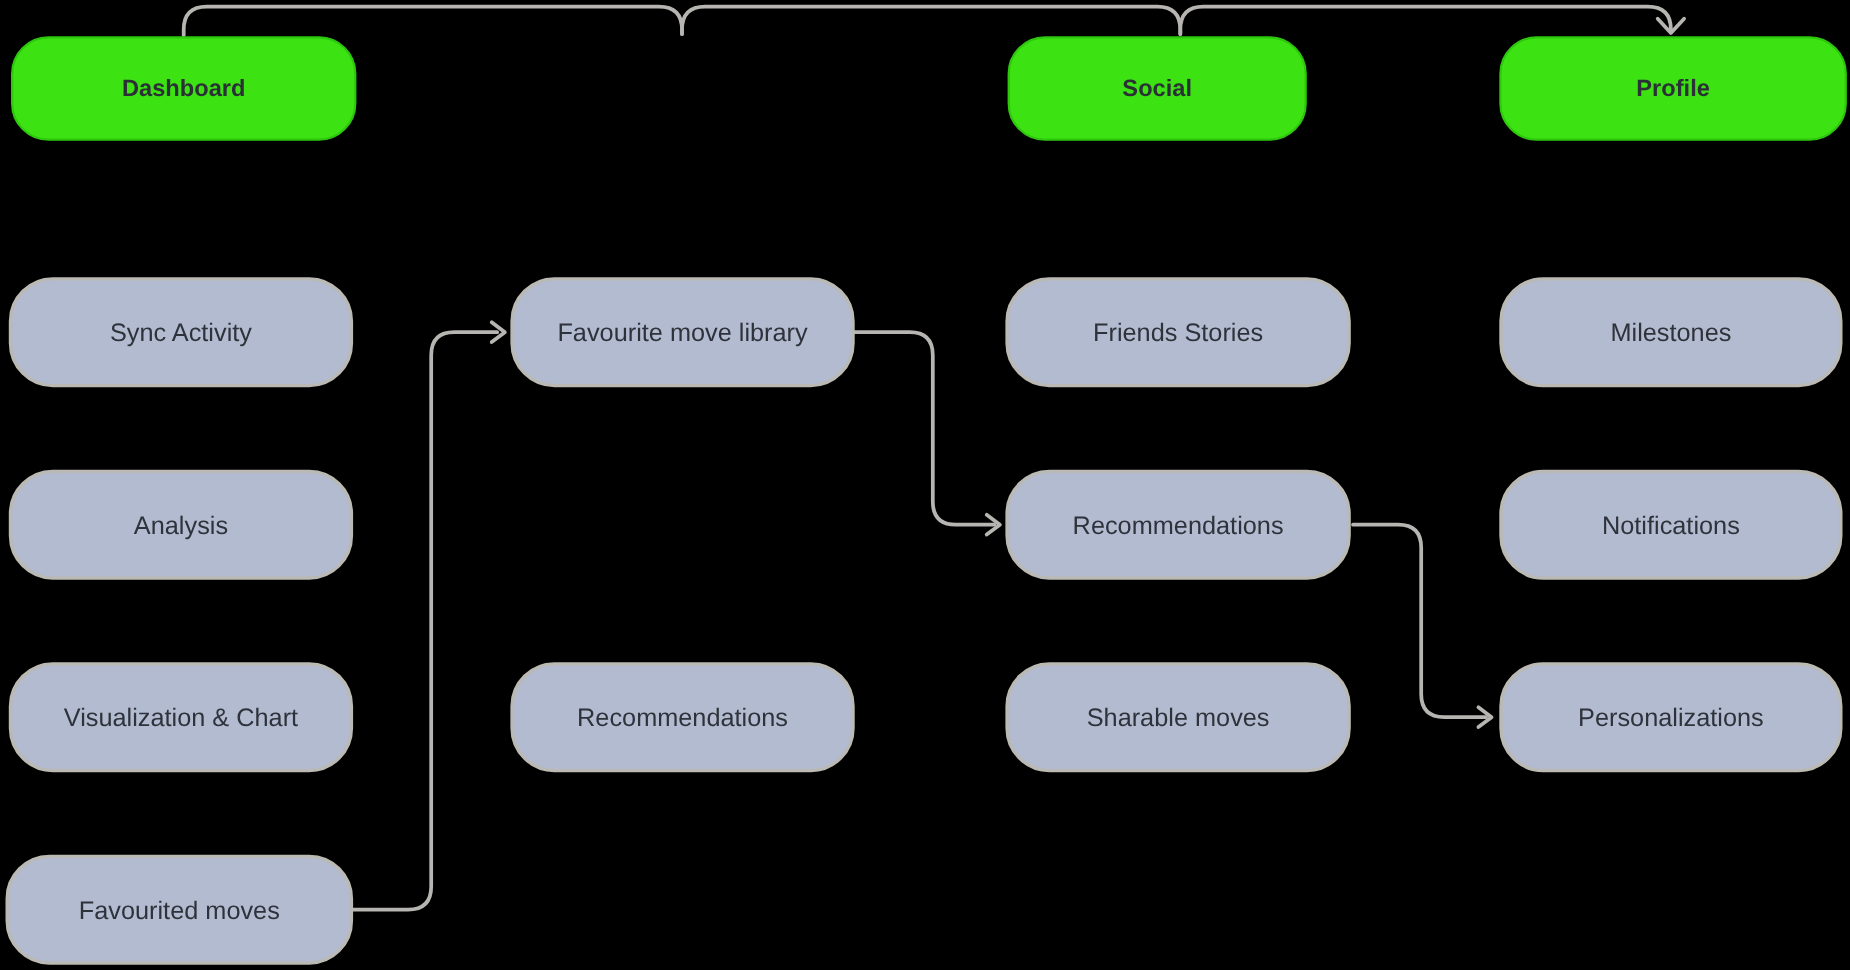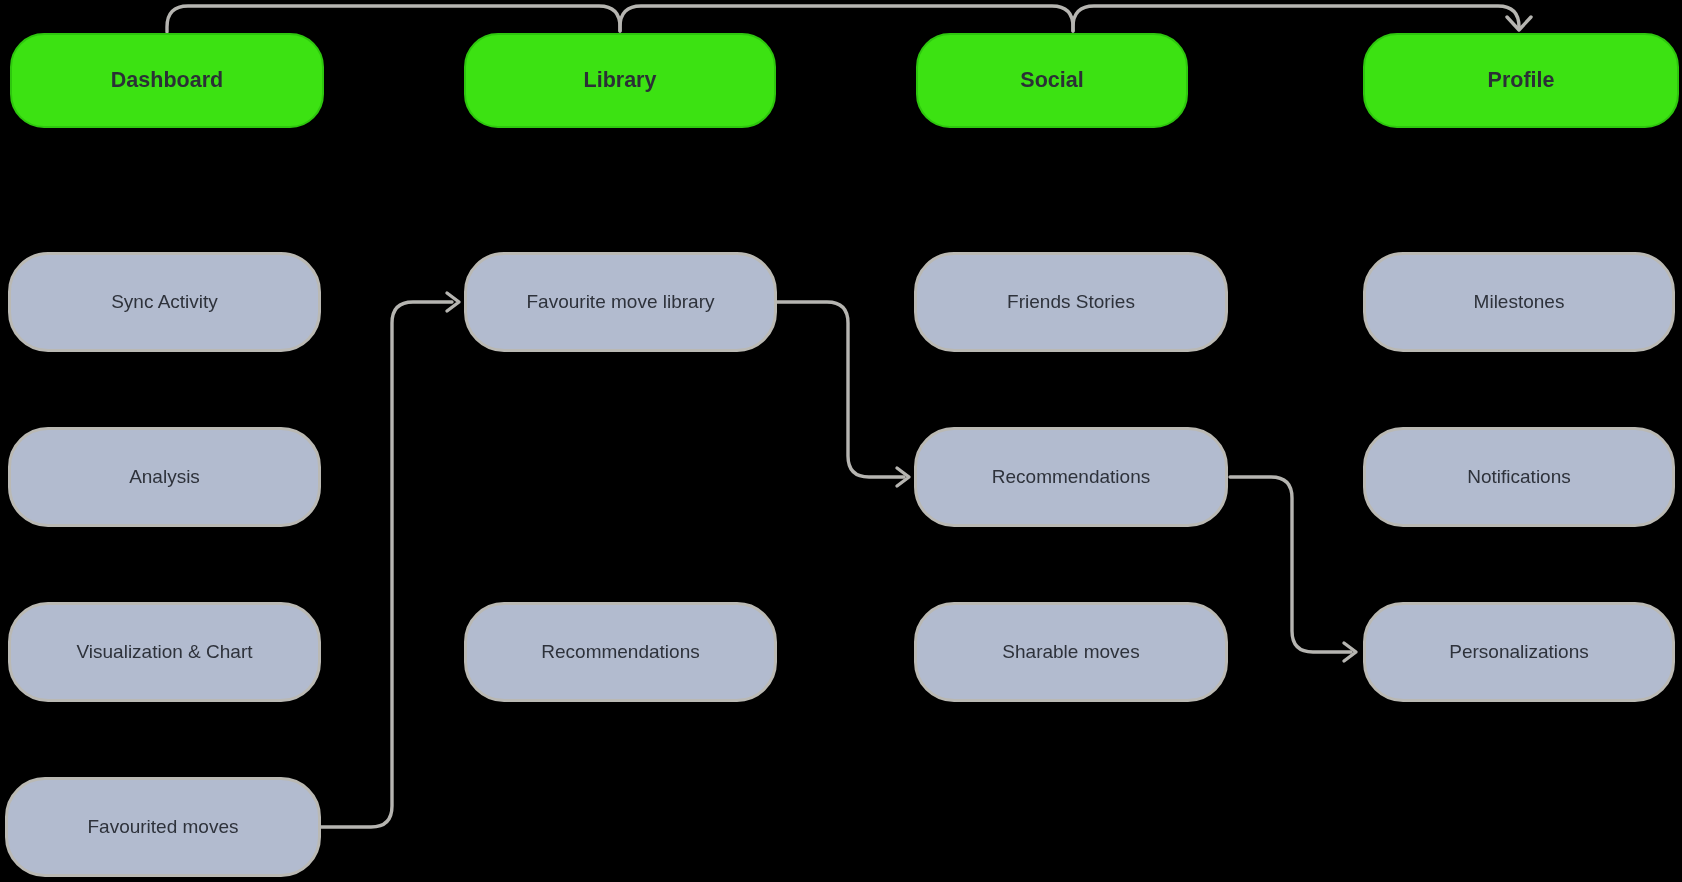--- a/index.html
+++ b/index.html
@@ -28,21 +28,21 @@
     font-weight:700;
     font-size:21.5px;
   }
   .node.gray{
     height:100px;
     background:#b2bbcf;
     border:3px solid #bab9b4;
     border-radius:40px;
     color:#2e323b;
     font-weight:400;
-    font-size:19px;
+    font-size:23px;
   }
 </style>
 </head>
 <body>
 
 <div class="canvas">
 
   <svg class="wires" viewBox="0 0 1682 882">
 
     <path d="M 167 32 L 167 27 Q 167 6 188 6 L 599 6 Q 620 6 620 27 L 620 31"></path>
@@ -55,23 +55,20 @@
 
     <path d="M 777 302 L 827 302 Q 848 302 848 323 L 848 456 Q 848 477 869 477 L 904 477"></path>
     <path d="M 897 468 L 909 477 L 897 486"></path>
 
     <path d="M 1230 477 L 1271 477 Q 1292 477 1292 498 L 1292 631 Q 1292 652 1313 652 L 1351 652"></path>
     <path d="M 1344 643 L 1356 652 L 1344 661"></path>
   </svg>
 
   <div class="node green" style="left:10px;top:33px;width:314px">
     <span>Dashboard</span>
-  </div>
-  <div class="node green" style="left:464px;top:33px;width:312px">
-    <span>Library</span>
   </div>
   <div class="node green" style="left:916px;top:33px;width:272px">
     <span>Social</span>
   </div>
   <div class="node green" style="left:1363px;top:33px;width:316px">
     <span>Profile</span>
   </div>
 
   <div class="node gray" style="left:8px;top:252px;width:313px">
     <span>Sync Activity</span>

